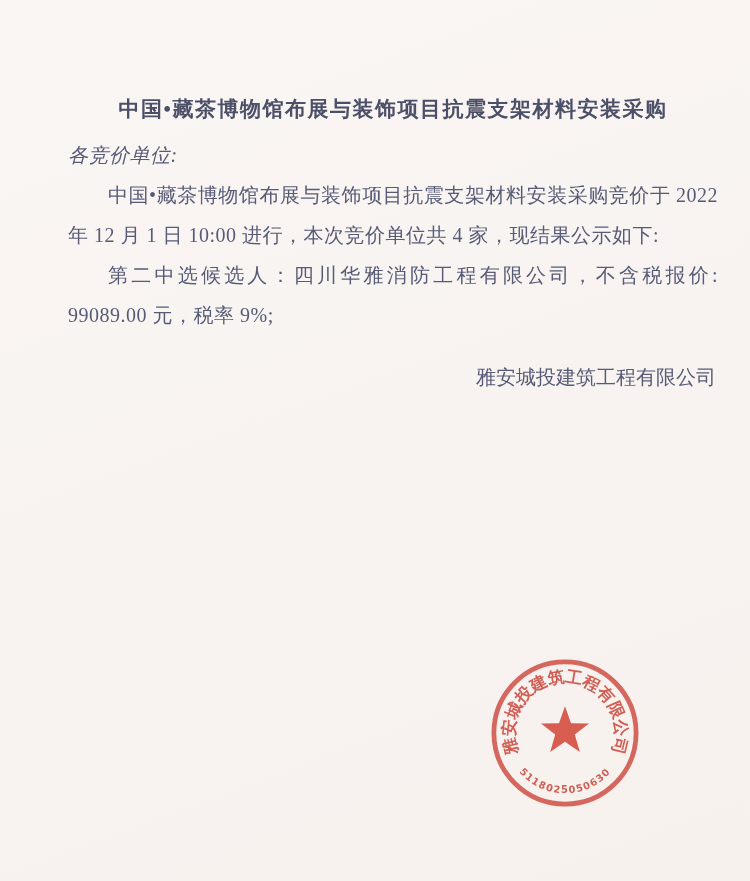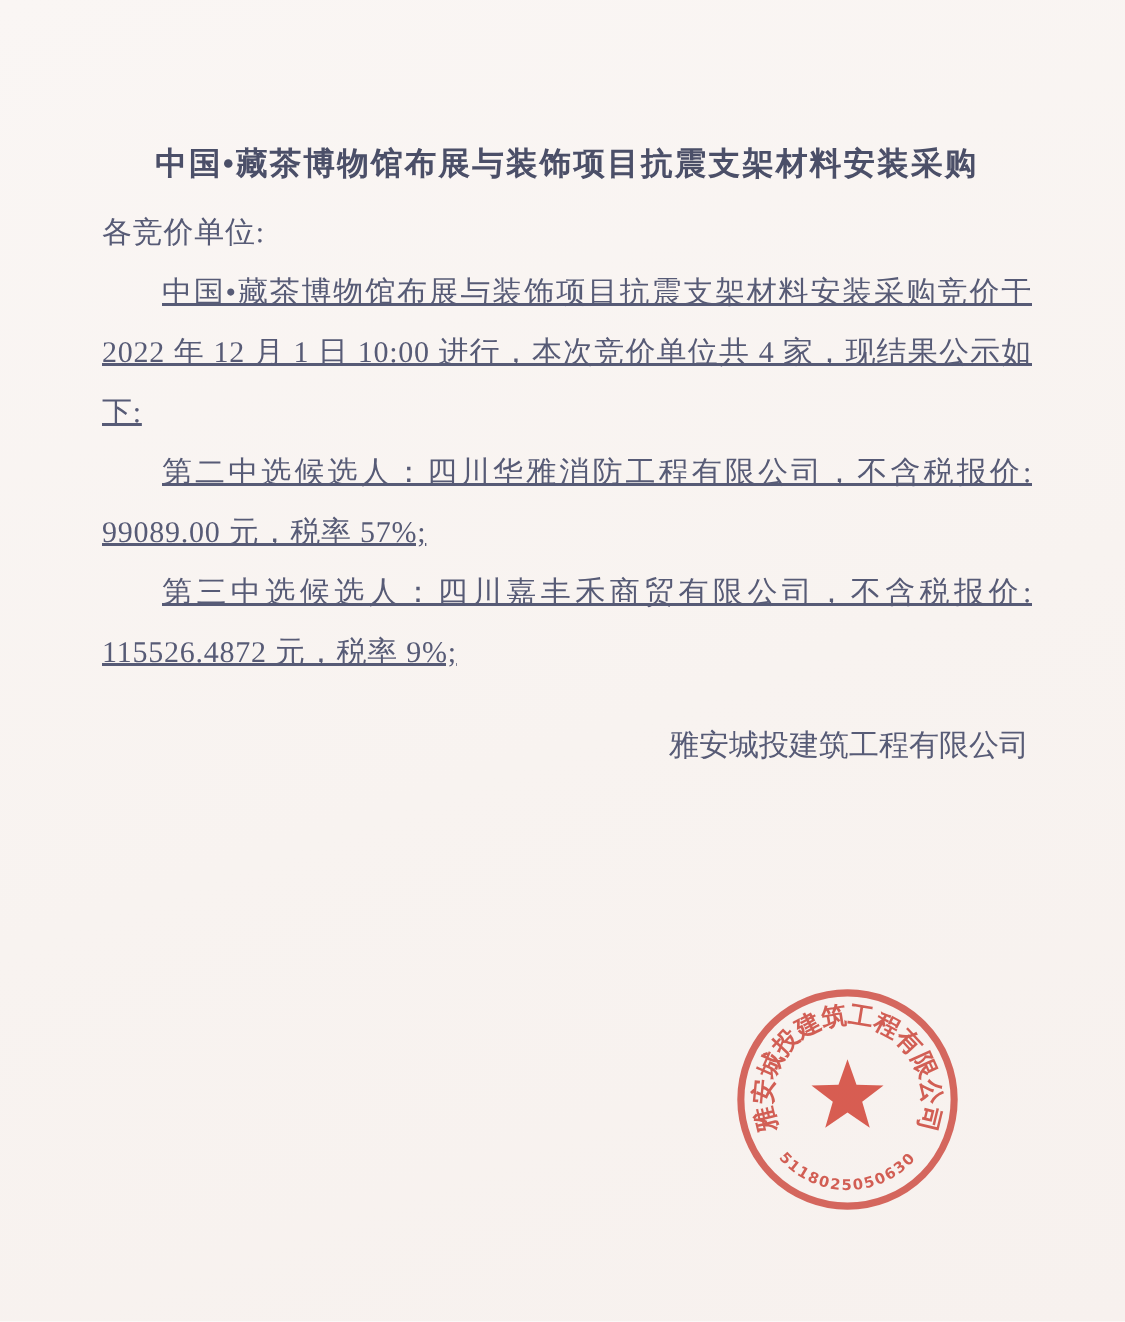--- a/index.html
+++ b/index.html
@@ -7,41 +7,41 @@
     width: 750px; height: 881px;
     overflow: hidden;
   }
   body {
     font-family: "Liberation Serif", "DejaVu Serif", serif;
     background: linear-gradient(160deg, #faf6f4 0%, #f8f3f0 55%, #f7f1ee 100%);
   }
   .page {
     position: relative;
     width: 750px; height: 881px;
-    padding: 88px 62px 0 68px;
+    padding: 88px 32px 0 68px;
     color: #575b76;
   }
   .doc-title {
     text-align: center;
     font-size: 21px;
     font-weight: 700;
     line-height: 43px;
     color: #4b4f68;
     letter-spacing: 1.5px;
     margin-bottom: 4px;
   }
   .doc-title .t-line { display: block; }
   .body-text {
     font-size: 20px;
     line-height: 40px;
     text-align: justify;
     letter-spacing: 0.5px;
   }
-  .salutation { text-indent: 0; }
-  .para { text-indent: 2em; text-decoration: underline; }
+  .salutation { text-indent: 0; font-style: italic; }
+  .para { text-indent: 2em; }
   .signature {
     margin-top: 22px;
     font-size: 20px;
     line-height: 40px;
     text-align: right;
   }
   .signature .company { padding-right: 2px; }
   .signature .date { padding-right: 14px; letter-spacing: 2px; }
   .stamp {
     position: absolute;
@@ -57,22 +57,21 @@
 
 <div class="page">
 
   <h1 class="doc-title">
     <span class="t-line">中国•藏茶博物馆布展与装饰项目抗震支架材料安装采购</span>
   </h1>
 
   <p class="body-text salutation">各竞价单位:</p>
 
   <p class="body-text para">中国•藏茶博物馆布展与装饰项目抗震支架材料安装采购竞价于 2022 年 12 月 1 日 10:00 进行，本次竞价单位共 4 家，现结果公示如下:</p>
-  <p class="body-text para">第二中选候选人：四川华雅消防工程有限公司，不含税报价: 99089.00 元，税率 57%;</p>
-  <p class="body-text para">第三中选候选人：四川嘉丰禾商贸有限公司，不含税报价: 115526.4872 元，税率 9%;</p>
+  <p class="body-text para">第二中选候选人：四川华雅消防工程有限公司，不含税报价: 99089.00 元，税率 9%;</p>
 
   <div class="signature">
     <div class="company">雅安城投建筑工程有限公司</div>
   </div>
 
   <svg class="stamp" viewBox="0 0 200 200" xmlns="http://www.w3.org/2000/svg" aria-hidden="true">
     <defs>
       <path id="arcTop" d="M 40.7,124 A 64,64 0 1 1 159.3,124" fill="none"></path>
       <path id="arcBottom" d="M 30,130 A 76,76 0 0 0 170,130" fill="none"></path>
     </defs>

